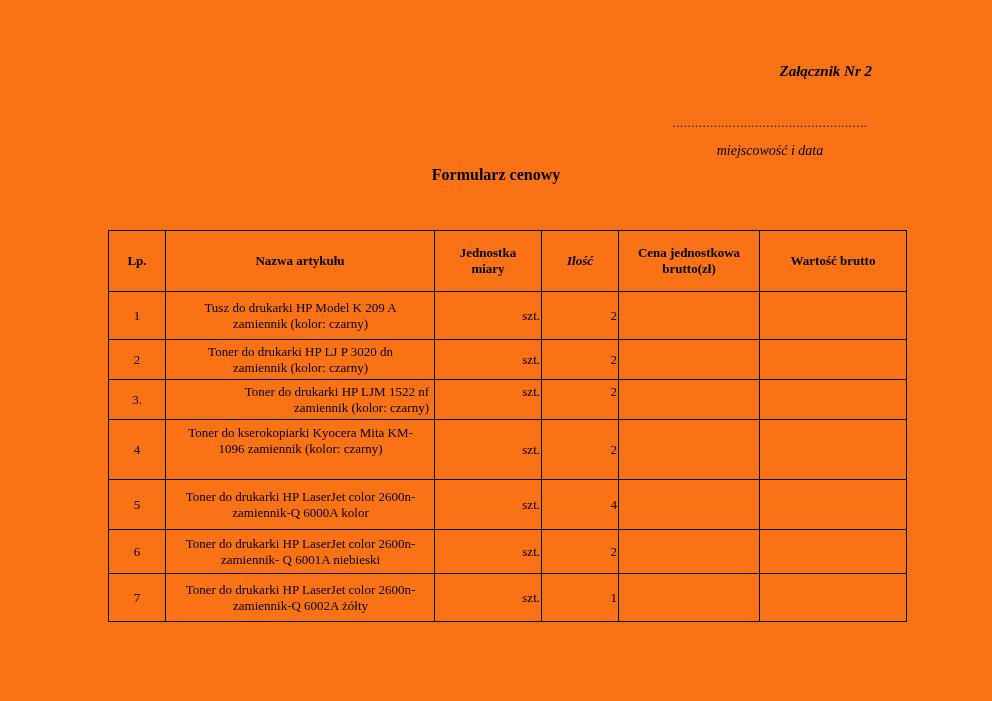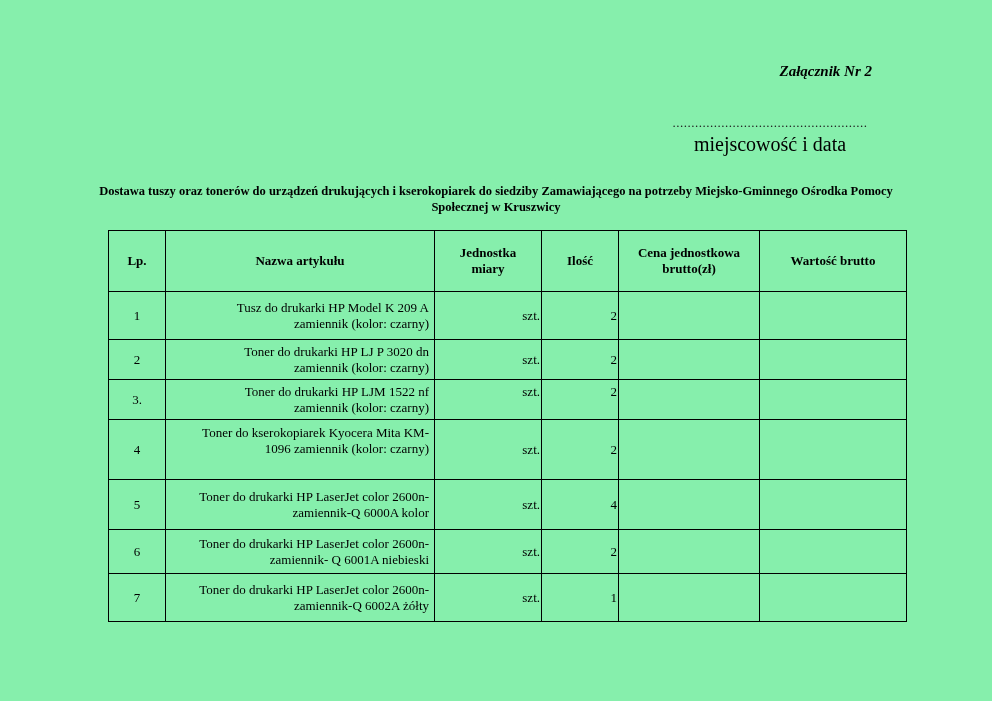--- a/index.html
+++ b/index.html
@@ -4,21 +4,21 @@
 <style>
   html, body {
     margin: 0;
     padding: 0;
     background: #ffffff;
   }
   .page {
     position: relative;
     width: 992px;
     height: 701px;
-    background: #86efac;
+    background: #f97316;
     font-family: "Liberation Serif", serif;
     color: #000000;
     overflow: hidden;
   }
   .annex-title {
     position: absolute;
     top: 63px;
     right: 120px;
     font-weight: bold;
     font-style: italic;
@@ -30,22 +30,23 @@
     left: 620px;
     width: 300px;
     text-align: center;
   }
   .dots-line {
     font-size: 13px;
     letter-spacing: 0.5px;
     color: #222;
   }
   .place-date-label {
-    font-size: 20px;
-    margin-top: 2px;
+    font-style: italic;
+    font-size: 14px;
+    margin-top: 12px;
   }
   .form-title {
     position: absolute;
     top: 166px;
     left: 0;
     width: 992px;
     text-align: center;
     font-weight: bold;
     font-size: 16px;
   }
@@ -76,29 +77,29 @@
   }
   table.price-table thead th {
     font-weight: bold;
     text-align: center;
     height: 56px;
     padding: 2px 4px;
   }
   th.col-lp { width: 48px; }
   th.col-name { width: 260px; margin-top: 8px; }
   th.col-unit { width: 98px; }
-  th.col-qty { width: 68px; }
+  th.col-qty { width: 68px; font-style: italic; }
   th.col-price { width: 132px; text-align: left; padding-left: 8px; }
   th.col-value { width: 138px; }
   td.cell-lp {
     text-align: center;
     font-size: 13px;
   }
   td.cell-name {
-    text-align: right;
+    text-align: center;
     padding: 3px 5px 3px 6px;
     line-height: 16px;
   }
   td.cell-name.centered {
     text-align: right;
   }
   td.cell-unit, td.cell-qty {
     text-align: right;
   }
   td.cell-price, td.cell-value {
@@ -110,22 +111,22 @@
 
 <div class="page">
 
   <div class="annex-title">Załącznik Nr 2</div>
 
   <div class="place-date-block">
     <div class="dots-line">....................................................</div>
     <div class="place-date-label">miejscowość i data</div>
   </div>
 
-
-  <div class="subtitle">Dostawa  tuszy oraz tonerów do urządzeń drukujących i kserokopiarek do siedziby Zamawiającego  na potrzeby Miejsko-Gminnego Ośrodka Pomocy Społecznej w Kruszwicy</div>
+  <div class="form-title">Formularz cenowy</div>
+
 
   <table class="price-table">
     <thead>
       <tr>
         <th class="col-lp">Lp.</th>
         <th class="col-name">Nazwa artykułu</th>
         <th class="col-unit">
           <div>Jednostka</div>
           <div>miary</div>
         </th>
@@ -171,21 +172,21 @@
         </td>
         <td class="cell-unit" style="vertical-align:top; padding-top:4px;">szt.</td>
         <td class="cell-qty" style="vertical-align:top; padding-top:4px;">2</td>
         <td class="cell-price"></td>
         <td class="cell-value"></td>
       </tr>
 
       <tr style="height:60px;">
         <td class="cell-lp">4</td>
         <td class="cell-name" style="vertical-align:top; padding-top:5px;">
-          <div>Toner do kserokopiarek Kyocera Mita KM-</div>
+          <div>Toner do kserokopiarki Kyocera Mita KM-</div>
           <div>1096 zamiennik  (kolor: czarny)</div>
         </td>
         <td class="cell-unit">szt.</td>
         <td class="cell-qty">2</td>
         <td class="cell-price"></td>
         <td class="cell-value"></td>
       </tr>
 
       <tr style="height:50px;">
         <td class="cell-lp">5</td>

